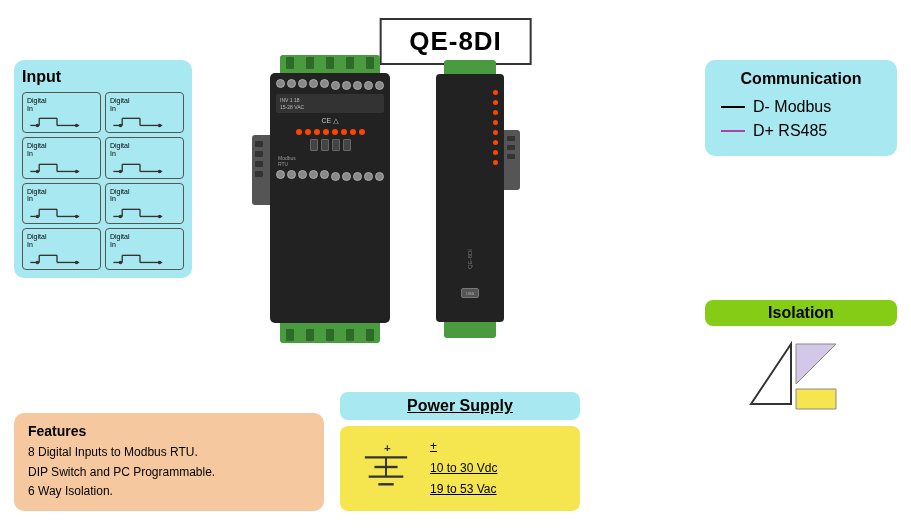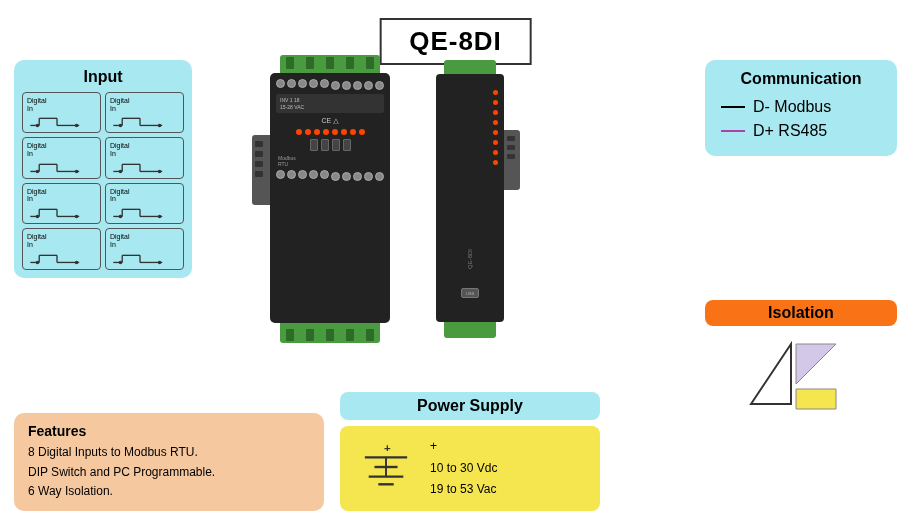--- a/index.html
+++ b/index.html
@@ -36,21 +36,21 @@
     .input-panel {
       position: absolute;
       top: 60px;
       left: 14px;
       width: 178px;
       background: #a8e8f0;
       border-radius: 10px;
       padding: 8px;
     }
     .input-panel-title {
-      text-align: center;
+      text-align: left;
       font-size: 16px;
       font-weight: bold;
       margin-bottom: 6px;
     }
     .input-grid {
       display: grid;
       grid-template-columns: 1fr 1fr;
       gap: 4px;
     }
     .input-cell {
@@ -106,21 +106,21 @@
     }
 
     
     .isolation-panel {
       position: absolute;
       top: 300px;
       right: 14px;
       width: 192px;
     }
     .isolation-title-box {
-      background: #f97316;
+      background: #84cc16;
       border-radius: 8px;
       padding: 4px 0;
       text-align: center;
       font-size: 16px;
       font-weight: bold;
       margin-bottom: 8px;
     }
     .isolation-symbol {
       display: flex;
       justify-content: center;
@@ -147,21 +147,22 @@
     .features-text {
       font-size: 12px;
       line-height: 1.6;
     }
 
     
     .power-panel {
       position: absolute;
       bottom: 18px;
       left: 340px;
-      width: 260px;
+      width: 240px;
+      text-decoration: underline;
     }
     .power-title-box {
       background: #a8e8f0;
       border-radius: 8px;
       padding: 5px 16px;
       text-align: center;
       font-size: 16px;
       font-weight: bold;
       margin-bottom: 6px;
     }

